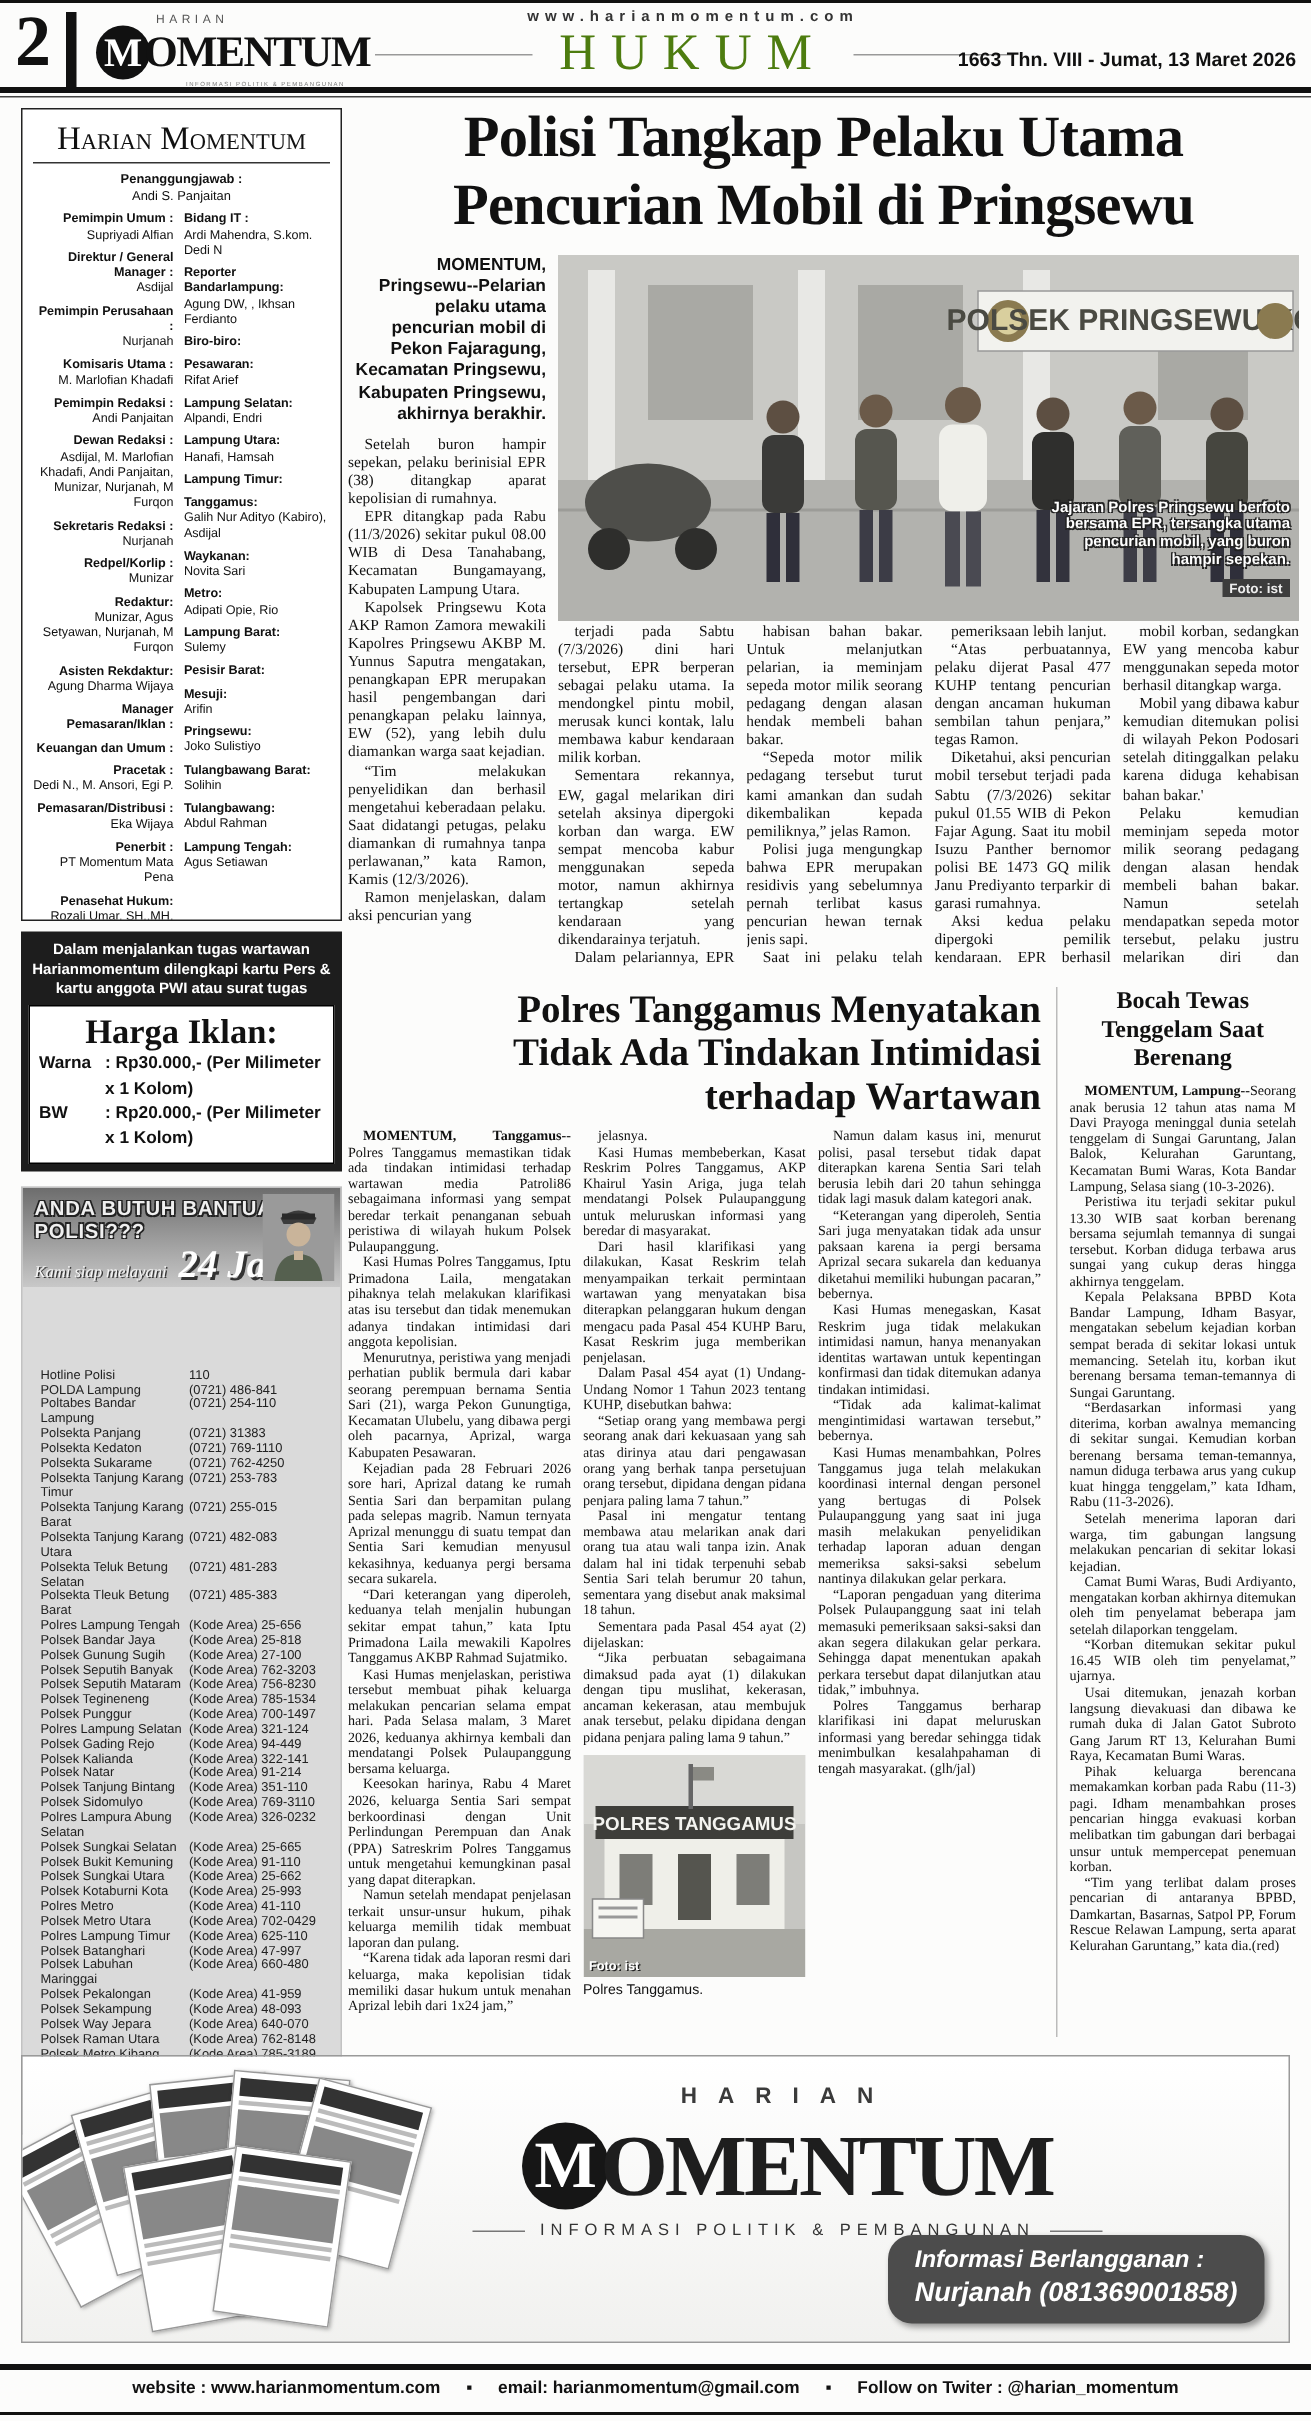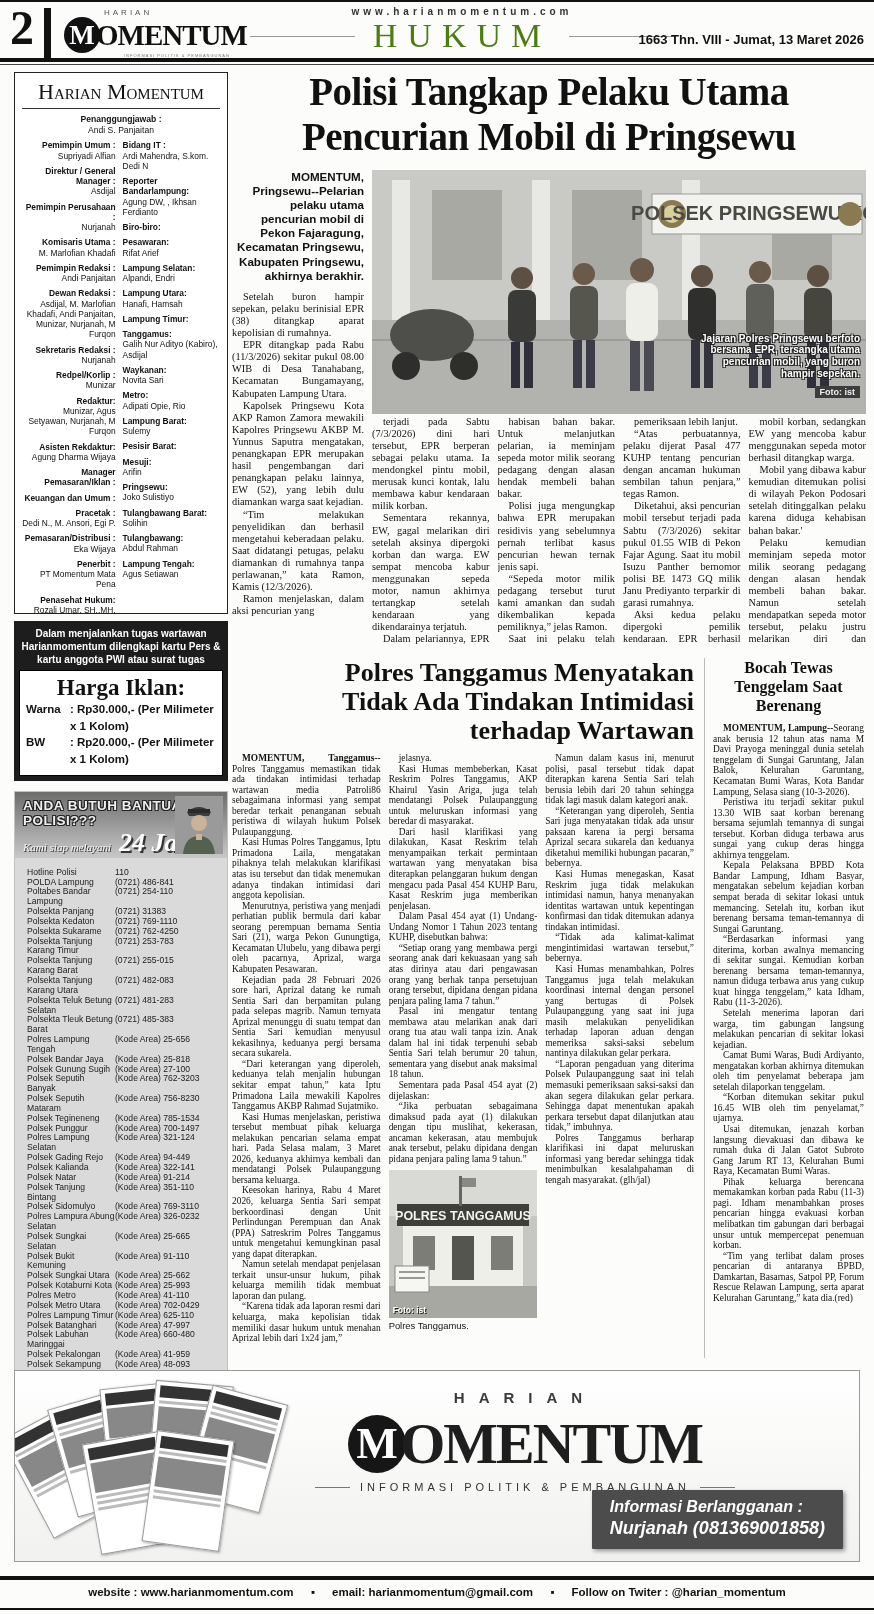--- a/index.html
+++ b/index.html
@@ -51,21 +51,21 @@
   .ad-label { width:44px; flex:0 0 auto; }
 
   .police-box { margin-top:10px; background:#dadada; border:1px solid #c2c2c2; padding:0 0 6px; height:632px; overflow:hidden; }
   .police-banner { position:relative; height:66px; background:linear-gradient(180deg,#6d6d6d,#c8c8c8);
                    padding:6px 8px 0; overflow:hidden; }
   .pb-line1 { font-family:"Liberation Sans",sans-serif; font-weight:900; font-size:13.5px; letter-spacing:.5px; color:#efefef;
               text-shadow:1px 1px 0 #222, -1px 1px 0 #222, 1px -1px 0 #222, -1px -1px 0 #222; }
   .pb-line2 { font-style:italic; color:#f4f4f4; font-size:11px; text-shadow:1px 1px 0 #333; display:inline-block; margin-top:5px; }
   .pb-line3 { font-style:italic; font-weight:bold; font-size:26px; color:#fff; text-shadow:2px 2px 0 #333; display:inline-block; margin-left:4px; }
   .officer { position:absolute; right:4px; top:4px; }
-  .contact-list { padding:10px 24px 0 12px; }
+  .contact-list { padding:10px 13px 0 12px;margin-top:44px; }
   .c-row { display:flex; font-family:"Liberation Sans",sans-serif; font-size:8.6px; line-height:9.85px; color:#222; }
   .c-name { flex:1; }
   .c-phone { width:88px; flex:0 0 auto; }
 
   
   .main { position:absolute; left:232px; top:70px; width:634px; }
   .art1-headline { text-align:center; font-weight:bold; font-size:39px; line-height:1.15; letter-spacing:-.5px; }
   .art1-grid { display:grid; grid-template-columns:132px repeat(4,1fr); column-gap:8px; margin-top:10px; }
   .art1-col1 { grid-row:1 / span 2; height:478px; overflow:hidden; }
   .lead1 { font-family:"Liberation Sans",sans-serif; font-weight:bold; font-size:11.6px; line-height:1.22;
@@ -101,21 +101,21 @@
   .mini-paper .mp-img { height:30px; background:#888; margin:3px 4px; }
   .banner-logo { position:absolute; left:300px; top:18px; width:420px; text-align:center; }
   .bl-harian { font-family:"Liberation Sans",sans-serif; font-weight:bold; letter-spacing:14px; font-size:15px; color:#3a3a3a; }
   .bl-row { display:flex; align-items:center; justify-content:center; margin-top:4px; }
   .bl-m { width:58px; height:58px; border-radius:50%; background:#161616; color:#fff; display:inline-flex; align-items:center;
           justify-content:center; font-weight:bold; font-size:44px; font-family:"Liberation Serif",serif; }
   .bl-rest { font-size:58px; font-weight:bold; letter-spacing:-2px; color:#1e1e1e; margin-left:-6px; }
   .bl-tagrow { display:flex; align-items:center; margin-top:4px; }
   .bl-tagrow .hline { flex:1; border-top:1px solid #777; }
   .bl-tag { font-family:"Liberation Sans",sans-serif; font-size:11px; letter-spacing:4px; color:#333; padding:0 10px; }
-  .subscribe { position:absolute; right:16px; bottom:12px; background:#4c4c4c; color:#fff; border-radius:1px;
+  .subscribe { position:absolute; right:16px; bottom:12px; background:#4c4c4c; color:#fff; border-radius:16px;
                padding:8px 18px 10px; font-family:"Liberation Sans",sans-serif; font-style:italic; font-weight:bold;
                box-shadow:2px 2px 4px rgba(0,0,0,.4); }
   .sub1 { font-size:16px; }
   .sub2 { font-size:18px; margin-top:2px; }
 
   
   .footer-rule { position:absolute; left:0; right:0; top:1576px; height:4px; background:#111; }
   .footer { position:absolute; left:0; right:0; top:1586px; text-align:center;
             font-family:"Liberation Sans",sans-serif; font-weight:bold; font-size:11.5px; }
   .footer .sep { margin:0 14px; }
@@ -630,22 +630,22 @@
         <div class="photo-credit">Foto: ist</div>
       </div>
 
       <div class="bodycol">
           <p>terjadi pada Sabtu (7/3/2026) dini hari tersebut, EPR berperan sebagai pelaku utama. Ia mendongkel pintu mobil, merusak kunci kontak, lalu membawa kabur kendaraan milik korban.</p>
           <p>Sementara rekannya, EW, gagal melarikan diri setelah aksinya dipergoki korban dan warga. EW sempat mencoba kabur menggunakan sepeda motor, namun akhirnya tertangkap setelah kendaraan yang dikendarainya terjatuh.</p>
           <p>Dalam pelariannya, EPR sempat meninggalkan mobil curian di wilayah Pekon Podosari karena diduga ke-</p>
         </div>
       <div class="bodycol">
           <p>habisan bahan bakar. Untuk melanjutkan pelarian, ia meminjam sepeda motor milik seorang pedagang dengan alasan hendak membeli bahan bakar.</p>
+          <p>“Sepeda motor milik pedagang tersebut turut kami amankan dan sudah dikembalikan kepada pemiliknya,” jelas Ramon.</p>
           <p>Polisi juga mengungkap bahwa EPR merupakan residivis yang sebelumnya pernah terlibat kasus pencurian hewan ternak jenis sapi.</p>
-          <p>“Sepeda motor milik pedagang tersebut turut kami amankan dan sudah dikembalikan kepada pemiliknya,” jelas Ramon.</p>
           <p>Saat ini pelaku telah diamankan di Mapolsek Pringsewu Kota untuk menjalani</p>
         </div>
       <div class="bodycol">
           <p>pemeriksaan lebih lanjut.</p>
           <p>“Atas perbuatannya, pelaku dijerat Pasal 477 KUHP tentang pencurian dengan ancaman hukuman sembilan tahun penjara,” tegas Ramon.</p>
           <p>Diketahui, aksi pencurian mobil tersebut terjadi pada Sabtu (7/3/2026) sekitar pukul 01.55 WIB di Pekon Fajar Agung. Saat itu mobil Isuzu Panther bernomor polisi BE 1473 GQ milik Janu Prediyanto terparkir di garasi rumahnya.</p>
           <p>Aksi kedua pelaku dipergoki pemilik kendaraan. EPR berhasil membawa kabur</p>
         </div>
       <div class="bodycol">
           <p>mobil korban, sedangkan EW yang mencoba kabur menggunakan sepeda motor berhasil ditangkap warga.</p>

